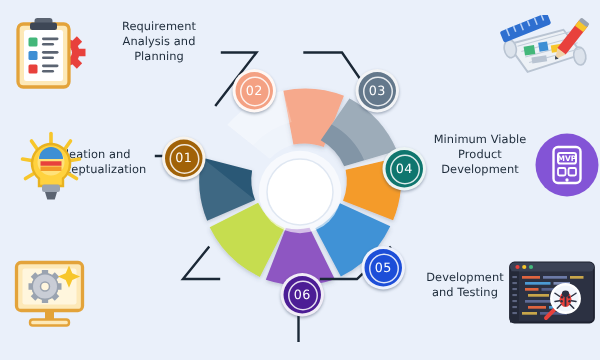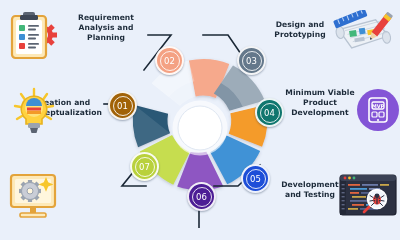--- a/index.html
+++ b/index.html
@@ -30,21 +30,21 @@
     border:1px solid rgba(255,255,255,.85);
   }
   .badge span{position:relative;z-index:2;}
 
   
   .lines{position:absolute;inset:0;z-index:3;pointer-events:none;}
 
   
   .lbl{
     position:absolute;z-index:7;
-    font-size:7.6px;font-weight:700;color:#1d2b3a;
+    font-size:7.6px;font-weight:400;color:#1d2b3a;
     line-height:1.32;text-align:center;letter-spacing:.05px;
   }
 
   
   .ico{position:absolute;z-index:7;}
   .ico svg{display:block;}
 
   .mvp-circle{
     position:absolute;z-index:7;width:42px;height:42px;border-radius:50%;
     background:#8354d6;display:flex;align-items:center;justify-content:center;
@@ -133,41 +133,33 @@
   <div class="badge" style="left:241px;top:164px;background:#1d4ed8;">
     <i></i>
       <span>05</span>
   </div>
 
   <div class="badge" style="left:187px;top:182px;background:#4c1d95;">
     <i></i>
       <span>06</span>
   </div>
 
-  <div class="badge" style="left:130px;top:152px;background:#B9D13C;">
-    <i></i>
-      <span>07</span>
-  </div>
 
   <div class="lbl" style="left:62px;top:13px;width:88px;">
     <div>Requirement</div>
     <div>Analysis and</div>
     <div>Planning</div>
   </div>
 
   <div class="lbl" style="left:22px;top:98px;width:82px;">
     <div>Ideation and</div>
     <div>Conceptualization</div>
   </div>
 
 
-  <div class="lbl" style="left:258px;top:20px;width:84px;">
-    <div>Design and</div>
-    <div>Prototyping</div>
-  </div>
 
   <div class="lbl" style="left:276px;top:88px;width:88px;">
     <div>Minimum Viable</div>
     <div>Product</div>
     <div>Development</div>
   </div>
 
   <div class="lbl" style="left:270px;top:180px;width:80px;">
     <div>Development</div>
     <div>and Testing</div>

